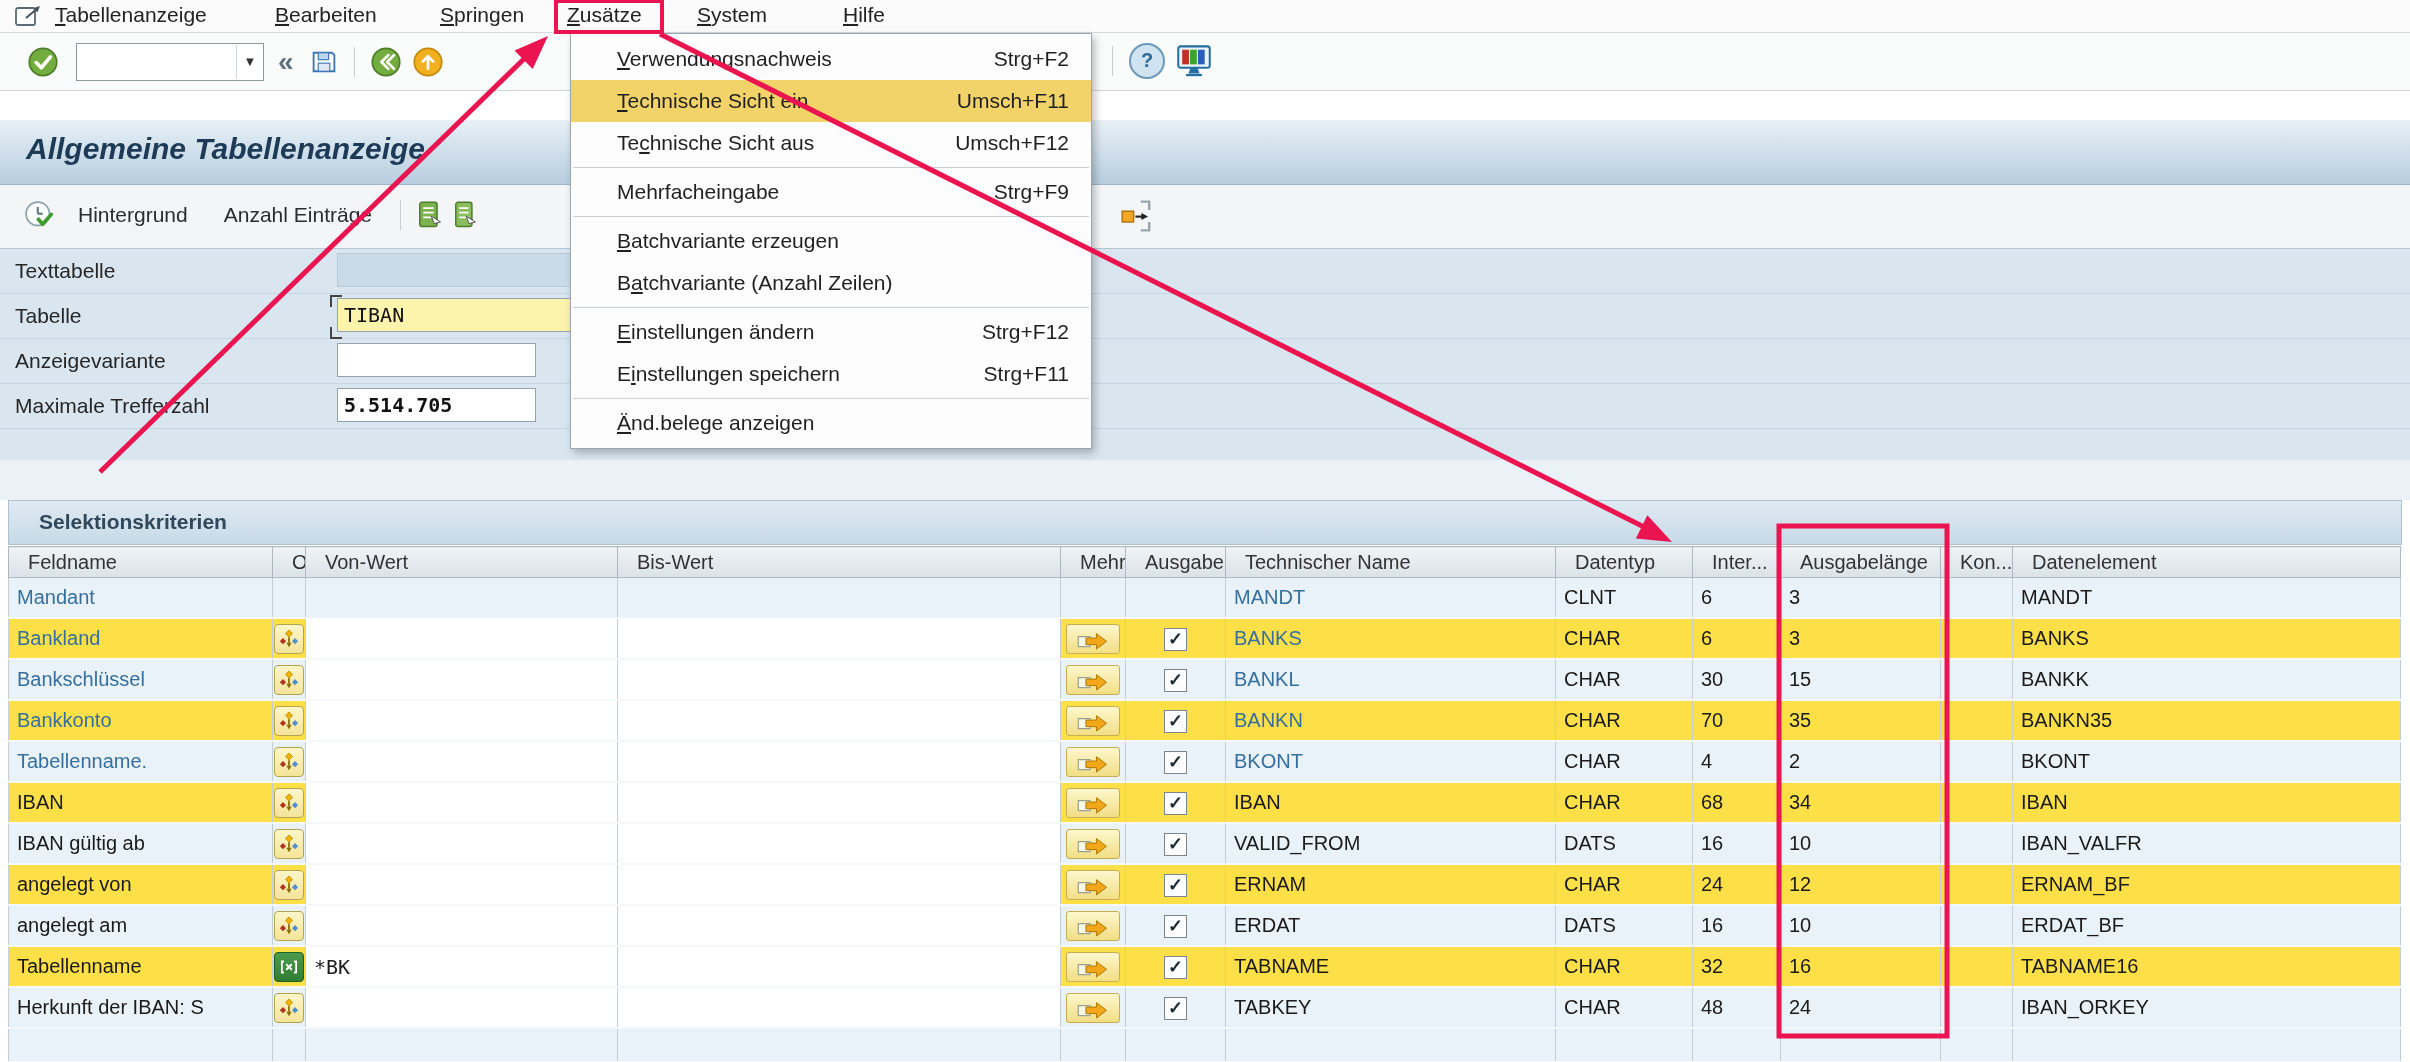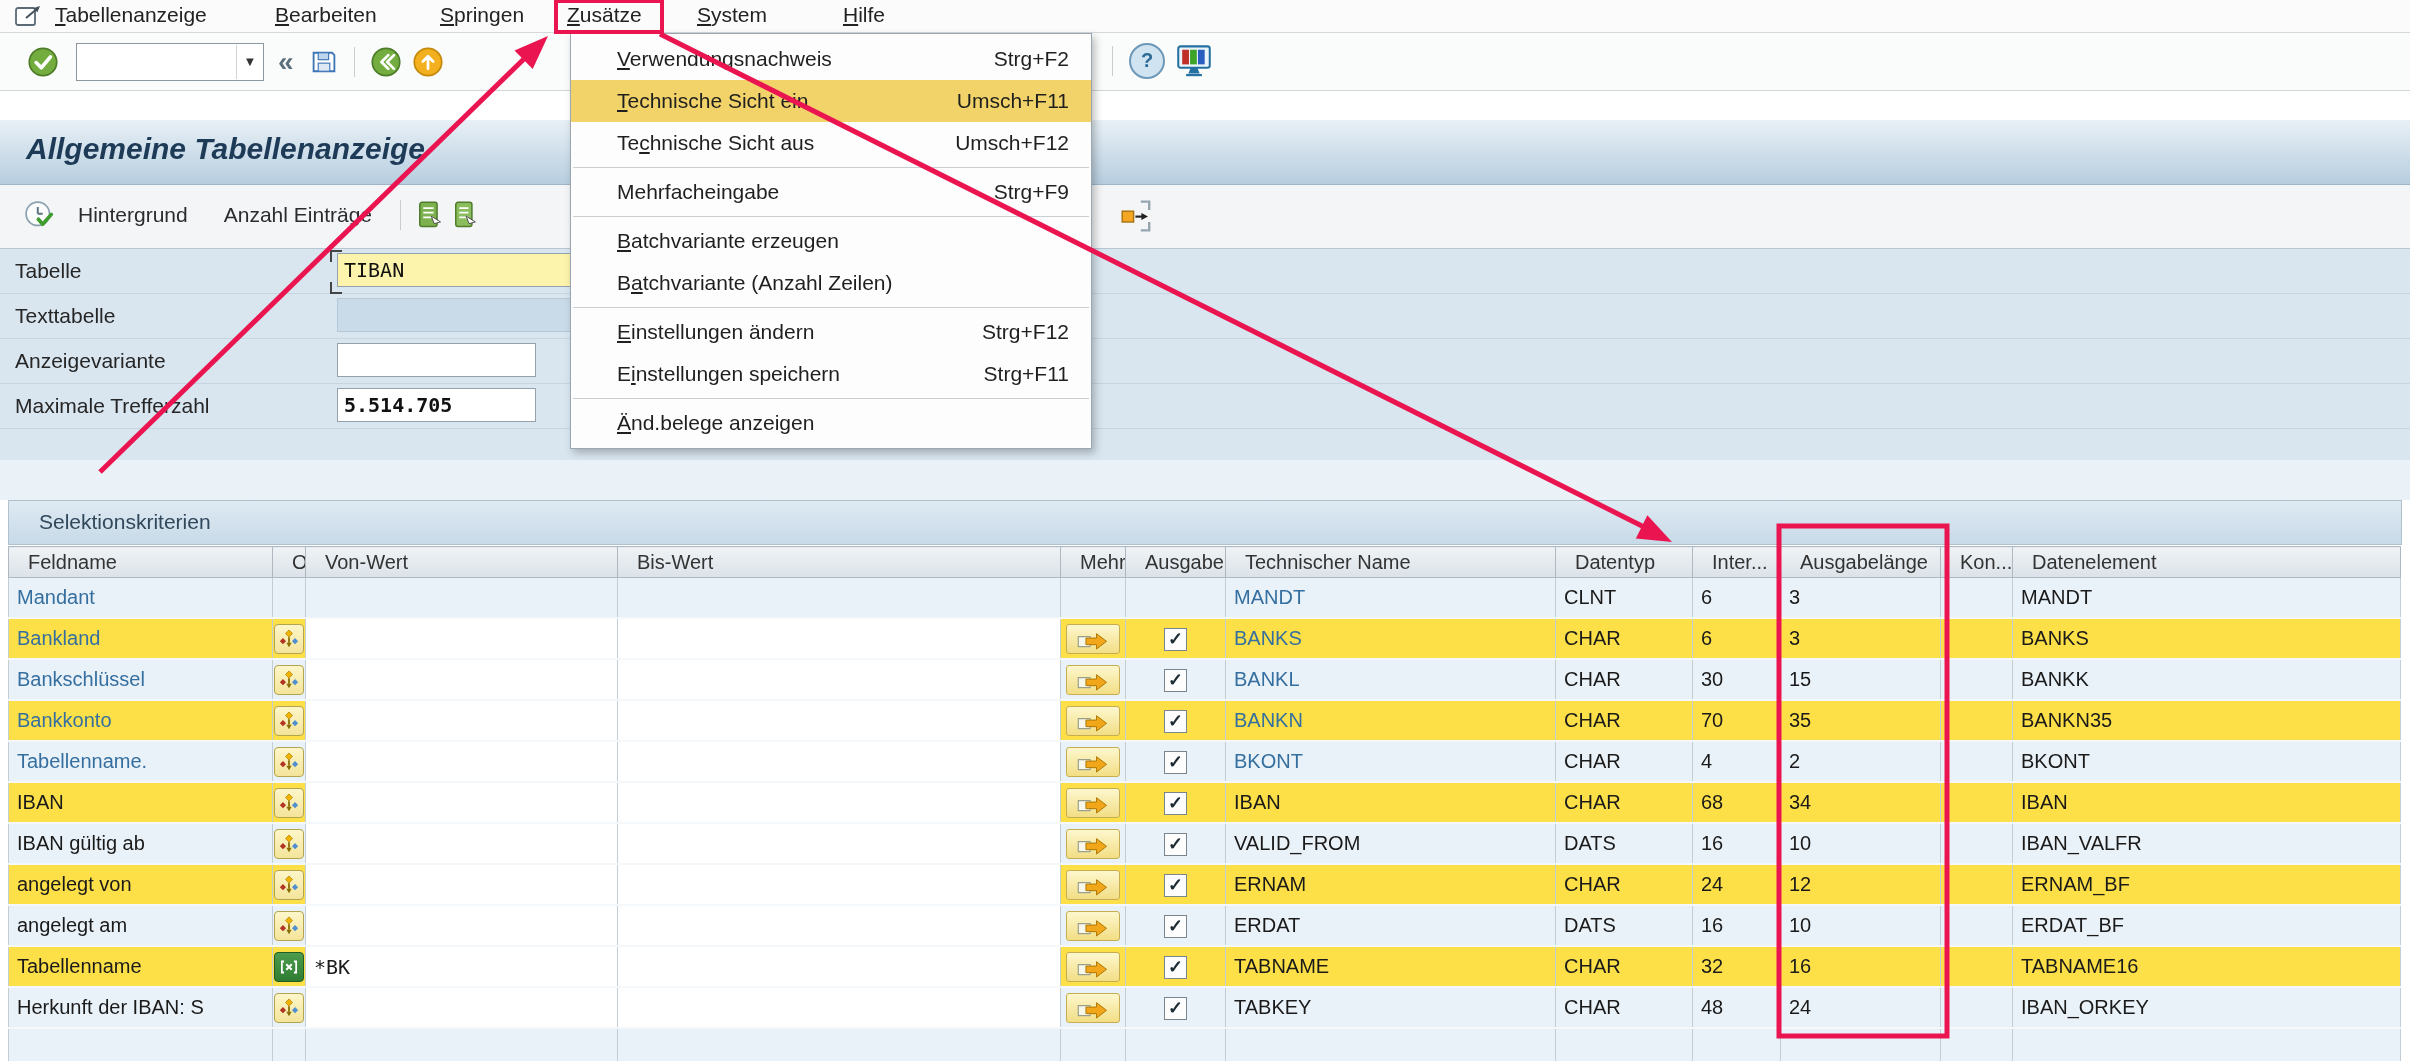--- a/index.html
+++ b/index.html
@@ -55,21 +55,21 @@
   .ffield.ro{background:#c9dbe9;border:1px solid #b6c8d6;width:303px;}
   .ffield.w175{width:199px;font-weight:bold;}
   .fcorner{position:absolute;width:10px;height:10px;border-color:#444;border-style:solid;}
   .fc-tl{left:330px;top:1px;border-width:2px 0 0 2px;}
   .fc-bl{left:330px;top:33px;border-width:0 0 2px 2px;}
   .gapstrip{position:absolute;left:0;top:460px;width:100%;height:40px;background:#eaf2f8;}
 
   
   .sectionbar{position:absolute;left:8px;top:500px;width:2394px;height:45px;box-sizing:border-box;
               background:linear-gradient(#dfeaf3,#c7dae8);border:1px solid #b0c1ce;}
-  .sectionbar span{position:absolute;left:30px;top:9px;font-size:21px;color:#31475a;}
+  .sectionbar span{position:absolute;left:30px;top:9px;font-size:21px;color:#31475a;font-weight:bold;}
 
   
   table.grid{position:absolute;left:8px;top:546px;width:2392px;border-collapse:collapse;
              table-layout:fixed;}
   .grid th{height:30px;background:linear-gradient(#eff3f6,#dbe2e8);border:1px solid #aeb8c0;
            font-weight:normal;font-size:20px;color:#333;text-align:left;padding:0 0 0 19px;
            white-space:nowrap;overflow:hidden;}
   .grid td{height:39px;border-right:1px solid #c3cdd6;border-bottom:2px solid #f4f8fb;
            font-size:20px;padding:0 0 0 8px;white-space:nowrap;overflow:hidden;}
   .grid td:first-child{border-left:1px solid #c3cdd6;}
@@ -206,28 +206,28 @@
         <path d="M19 3 H26 V10 M19 27 H26 V20" stroke="#97a5ae" stroke-width="2" fill="none"></path>
         <rect x="3.5" y="11" width="9.5" height="9" fill="#f5a623" stroke="#a97413" stroke-width="1.2"></rect>
         <path d="M14.5 15.5 H20" stroke="#222" stroke-width="1.8"></path>
         <path d="M25 15.5 L19.5 12.6 V18.4 Z" fill="#222"></path>
       </svg>
     </span>
   </div>
 
   <div class="formarea">
     <div class="frow">
+      <label>Texttabelle</label>
+      <span class="ffield ro"></span>
+    </div>
+    <div class="frow">
       <label>Tabelle</label>
       <span class="fcorner fc-tl"></span>
       <span class="fcorner fc-bl"></span>
       <input class="ffield req" value="TIBAN" style="">
-    </div>
-    <div class="frow">
-      <label>Texttabelle</label>
-      <span class="ffield ro"></span>
     </div>
     <div class="frow">
       <label>Anzeigevariante</label>
       <input class="ffield w175" value="" style="">
     </div>
     <div class="frow">
       <label>Maximale Trefferzahl</label>
       <input class="ffield w175" value="5.514.705" style="">
     </div>
   </div>

